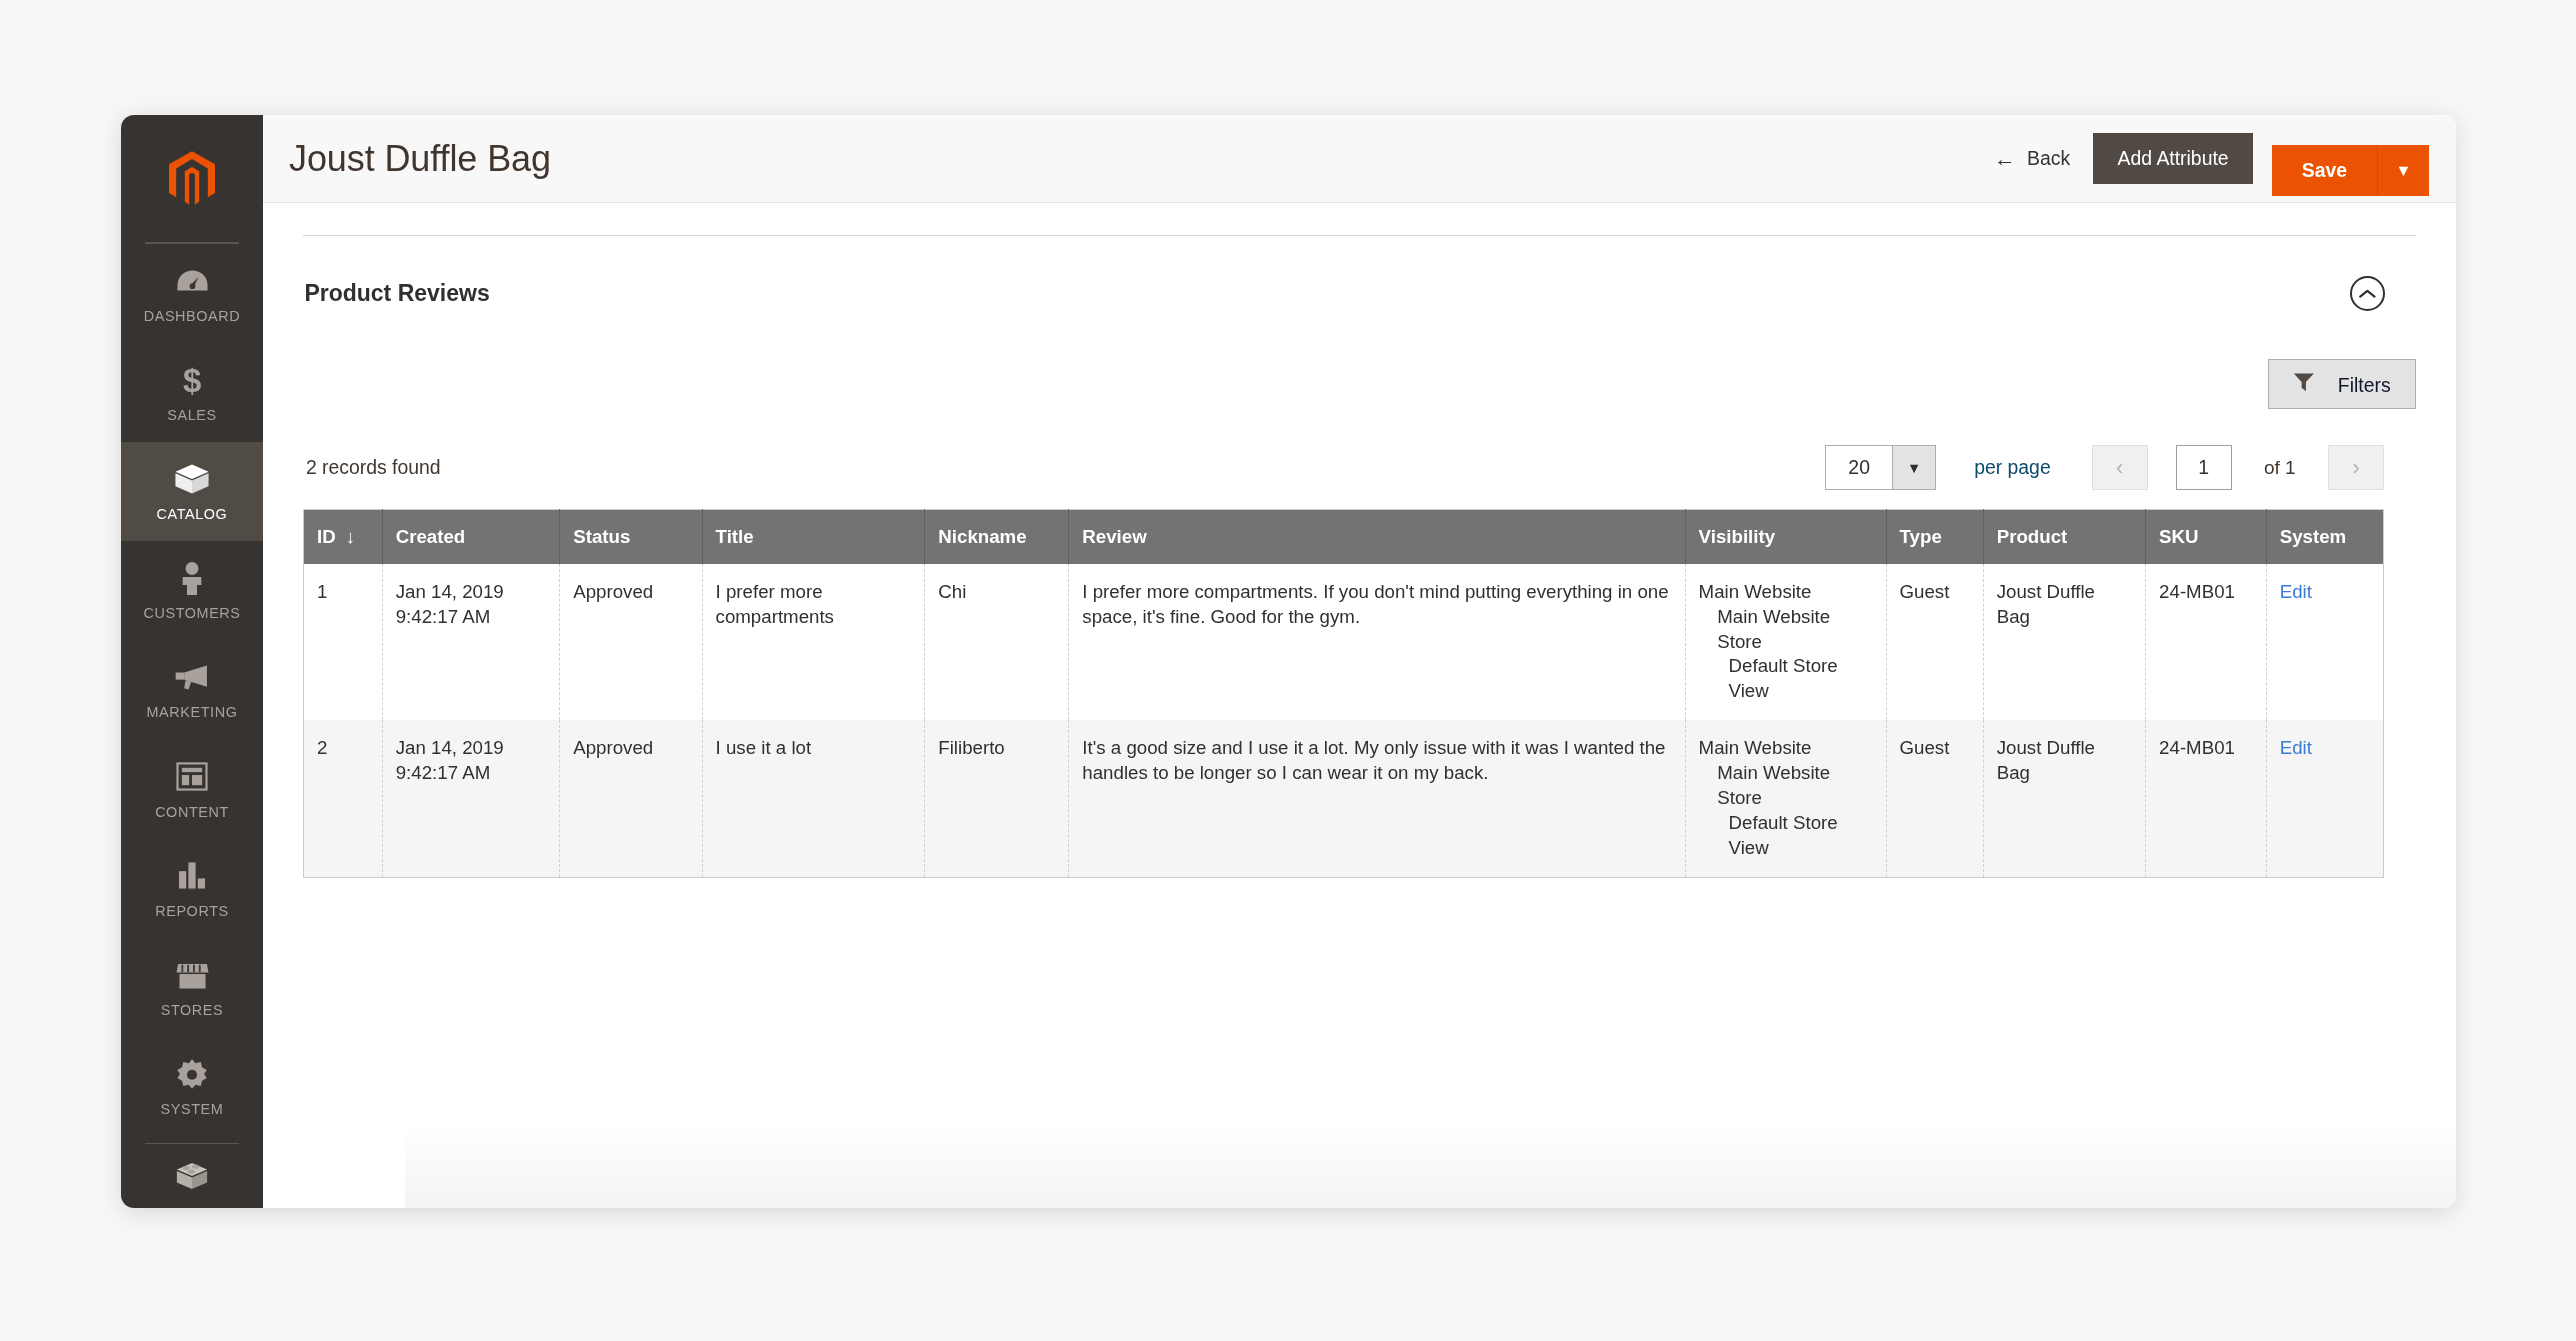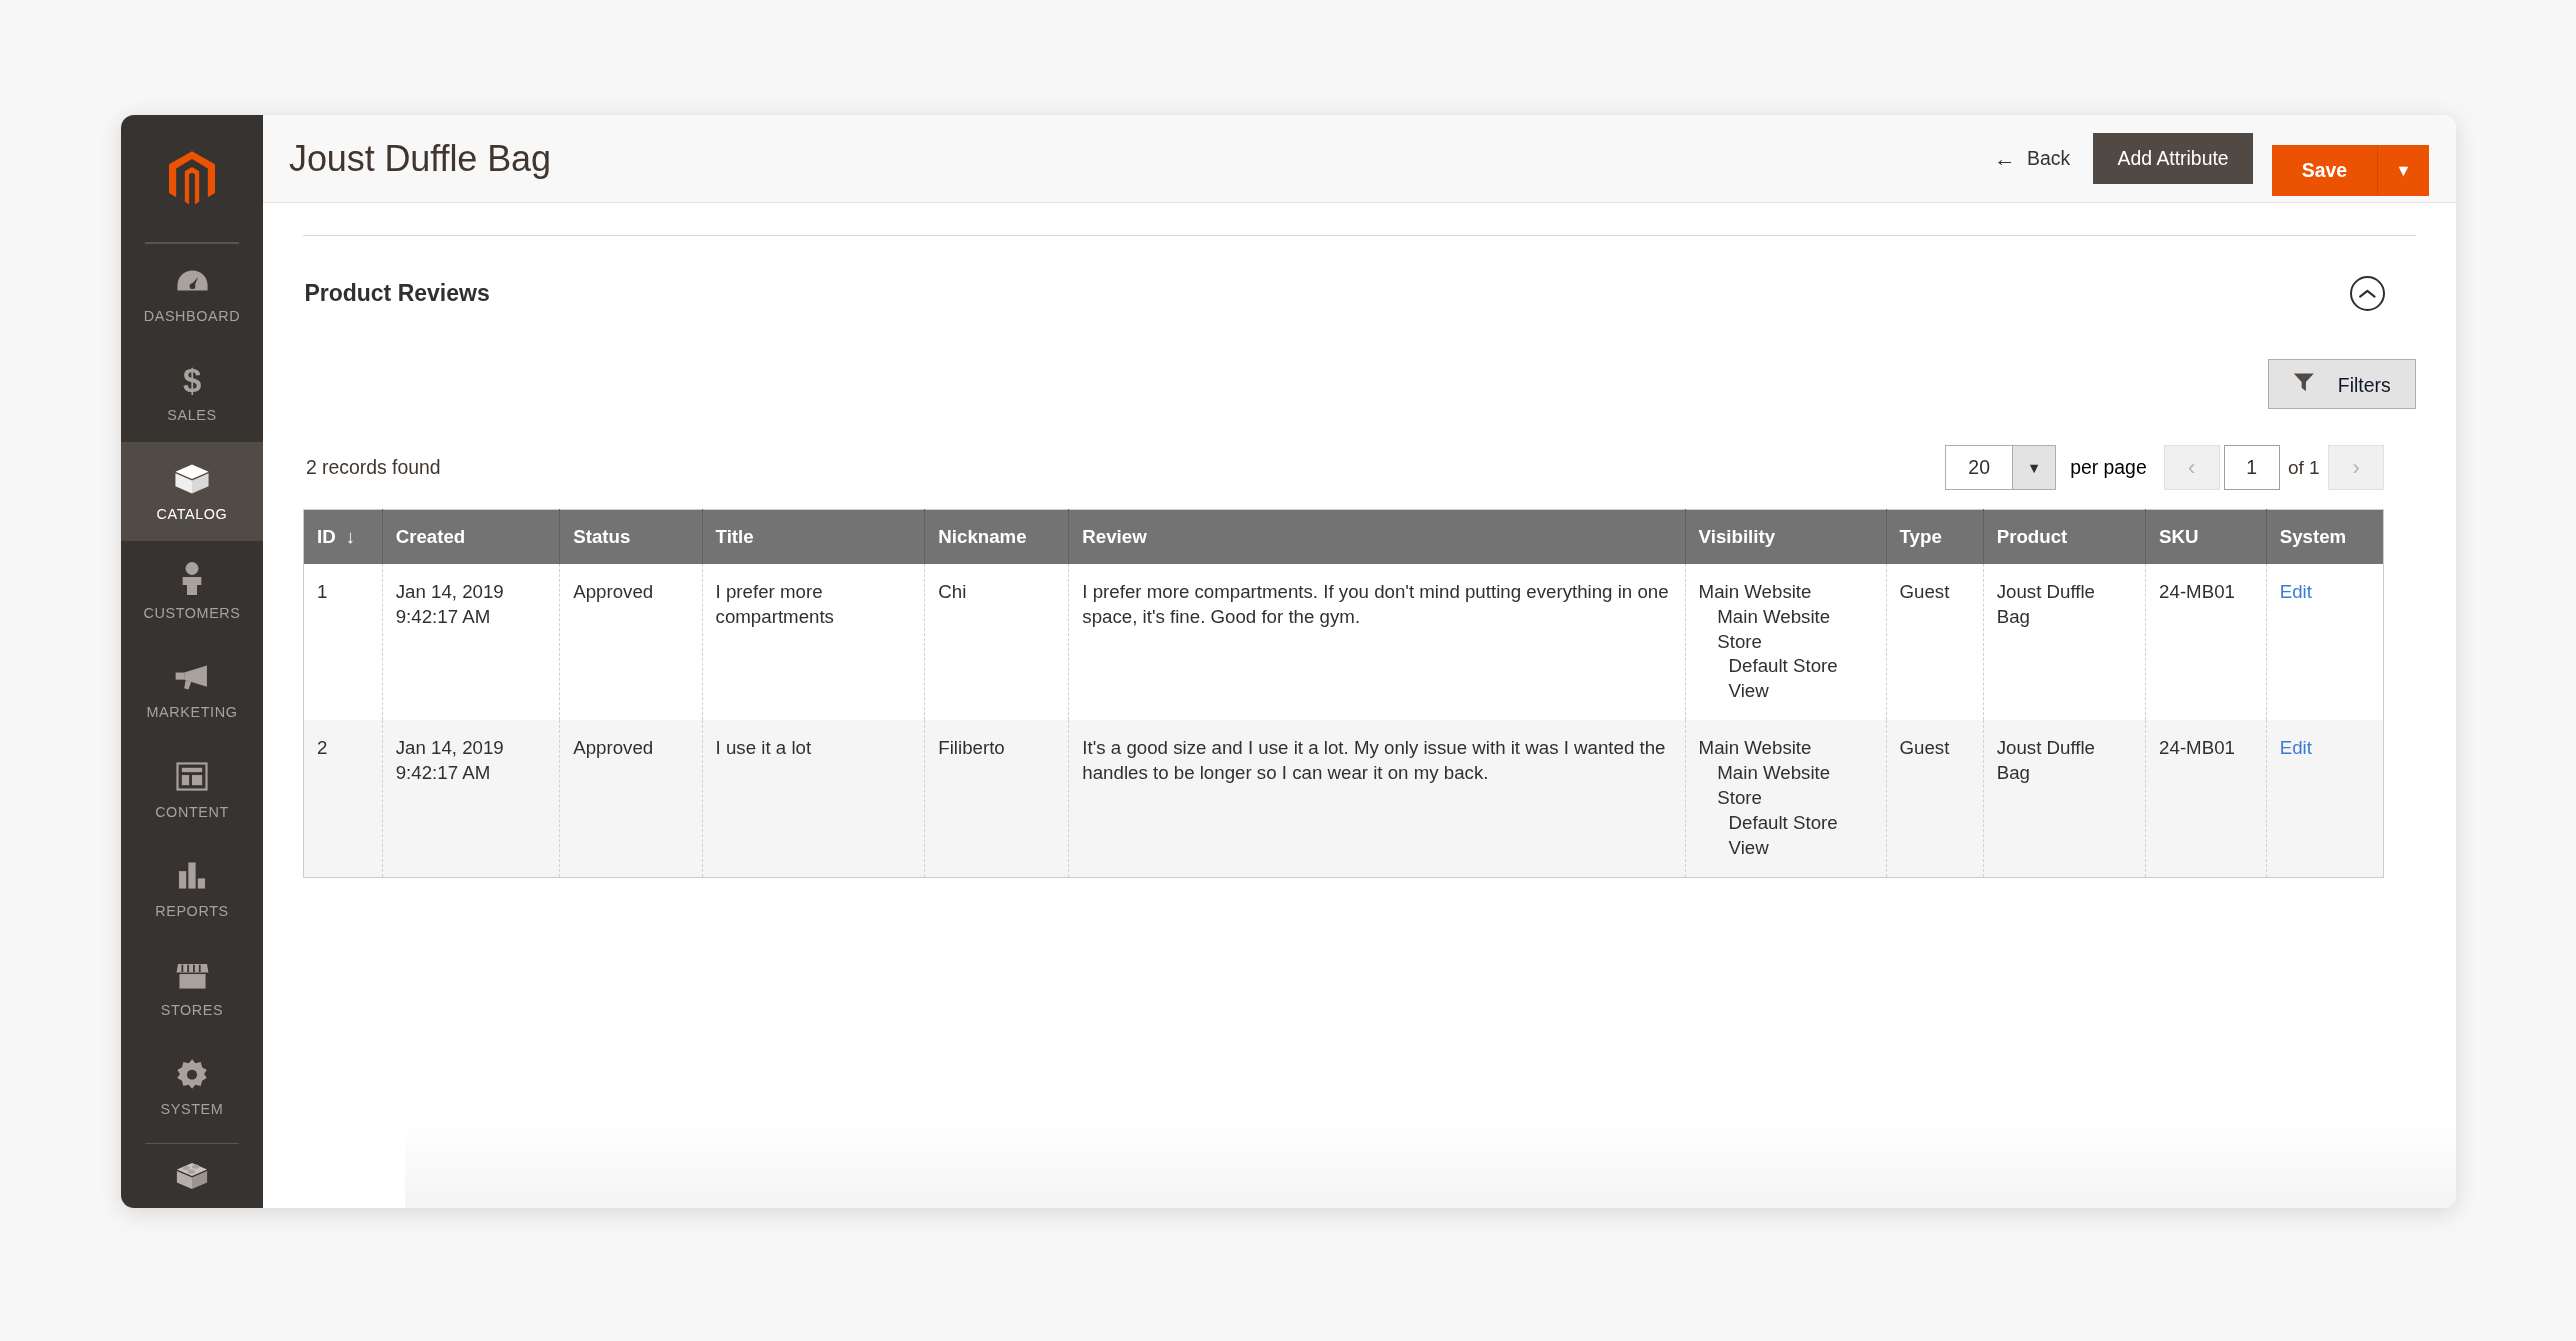--- a/index.html
+++ b/index.html
@@ -244,21 +244,21 @@
     padding: 36px 0 18.7px 2.9px;
   }
   .records-found {
     font-size: 19.4px;
     color: #41362f;
   }
   .pager-right {
     margin-left: auto;
     display: flex;
     align-items: center;
-    gap: 4px;
+    gap: 28px;
     margin-right: 32px;
   }
   .per-page-select {
     display: flex;
     align-items: stretch;
     border: 1.4px solid #adadad;
     background: #fff;
     height: 45px;
     cursor: pointer;
   }
@@ -276,21 +276,21 @@
     background: #e3e3e3;
     border-left: 1.4px solid #adadad;
     display: flex;
     align-items: center;
     justify-content: center;
     font-size: 14.4px;
     color: #303030;
   }
   .per-page-label {
     font-size: 19.4px;
-    color: #000000;
+    color: #0c4a6e;
     margin: 0 13px 0 10px;
   }
   .pg-btn {
     width: 56px; height: 45px;
     background: #f0f0f0;
     border: 1.4px solid #e0e0e0;
     display: flex;
     align-items: center;
     justify-content: center;
     color: #b3b3b3;

